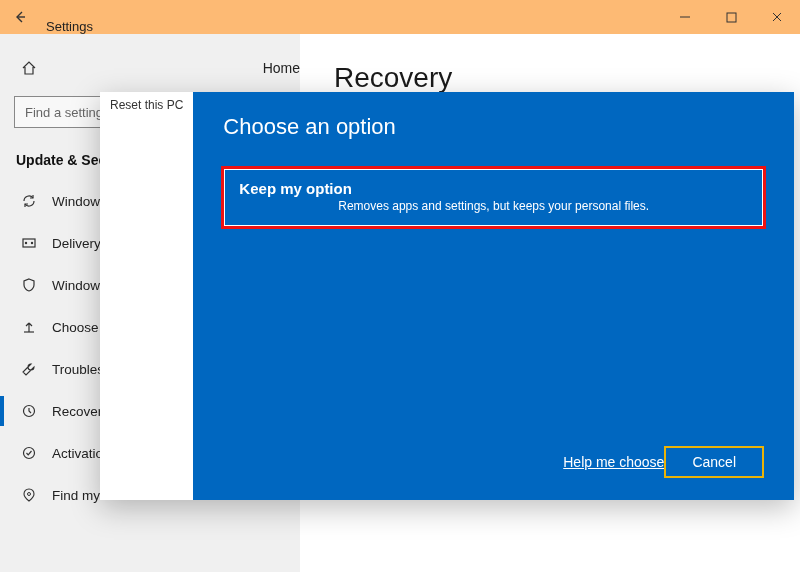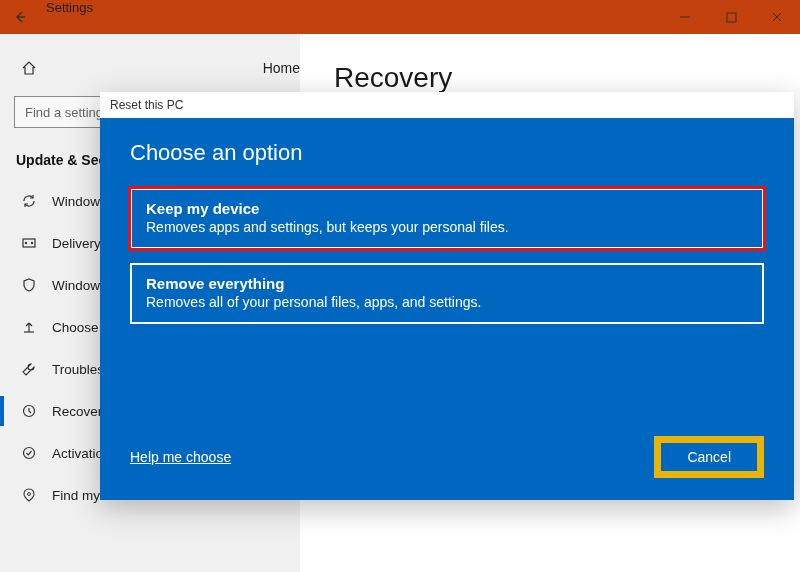--- a/index.html
+++ b/index.html
@@ -1,22 +1,22 @@
 <!DOCTYPE html>
 <html><head>
   <meta charset="utf-8">
   <style>
     * { margin: 0; padding: 0; box-sizing: border-box; font-family: "Segoe UI", Arial, sans-serif; }
     html, body { width: 800px; height: 572px; overflow: hidden; background: #fff; }
 
     .titlebar {
       height: 34px;
       display: flex;
-      align-items: flex-start;
-      background: #c2410c;
+      align-items: flex-end;
+      background: #fdba74;
       position: relative;
     }
     .titlebar .back {
       width: 40px; height: 34px; display: flex; align-items: center; justify-content: center;
       color: #444;
     }
     .titlebar .title {
       font-size: 13px; color: #222; margin-left: 6px;
     }
     .winbtns {
@@ -68,50 +68,50 @@
       font-size: 28px; font-weight: 400; color: #1a1a1a;
     }
 
     
     .dialog {
       position: absolute;
       left: 100px; top: 92px;
       width: 694px; height: 408px;
       box-shadow: 0 8px 28px rgba(0,0,0,0.25);
       background: #fff;
-      display: flex; flex-direction: column;
+      display: flex; flex-direction: row;
     }
     .dialog-header {
       height: 26px; display: flex; align-items: center;
       padding: 0 10px; font-size: 12px; color: #333; background: #fff;
     }
     .dialog-body {
       flex: 1; background: #0067c0; color: #fff;
       padding: 22px 30px 22px 30px;
       display: flex; flex-direction: column;
       position: relative;
     }
     .dialog-body h2 {
-      font-weight: 400; font-size: 22px; margin-bottom: 22px;
+      font-weight: 400; font-size: 22px; margin-bottom: 28px;
     }
     .option {
       border: 2px solid #fff; padding: 10px 14px 12px 14px;
       margin-bottom: 14px;
     }
     .option.highlight {
       outline: 3px solid #e11; outline-offset: -1px;
     }
     .option .opt-title { font-weight: 700; font-size: 15px; margin-bottom: 2px; }
-    .option .opt-desc { font-size: 14px; font-weight: 400; }
+    .option .opt-desc { font-size: 12px; font-weight: 400; text-align: center; }
     .dialog-footer {
-      margin-top: auto; display: flex; align-items: center; justify-content: space-between;
+      margin-top: auto; display: flex; align-items: center; justify-content: flex-end;
     }
     .help-link { font-size: 14px; text-decoration: underline; }
     .cancel-btn {
-      border: 7px solid #eab308; color: #fff; background: transparent;
+      border: 2px solid #eab308; color: #fff; background: transparent;
       padding: 6px 26px; font-size: 14px;
     }
 
     svg { display: block; }
   </style>
 </head>
 <body>
 
 <div class="titlebar">
   <div class="back">
@@ -238,27 +238,23 @@
 </div>
 
 <div class="dialog">
   <div class="dialog-header">
     <span>Reset this PC</span>
   </div>
   <div class="dialog-body">
     <h2>Choose an option</h2>
 
     <div class="option highlight">
-      <div class="opt-title">Keep my device</div>
+      <div class="opt-title">Keep my option</div>
       <div class="opt-desc">Removes apps and settings, but keeps your personal files.</div>
     </div>
 
-    <div class="option">
-      <div class="opt-title">Remove everything</div>
-      <div class="opt-desc">Removes all of your personal files, apps, and settings.</div>
-    </div>
 
     <div class="dialog-footer">
       <span class="help-link">Help me choose</span>
       <button class="cancel-btn">Cancel</button>
     </div>
   </div>
 </div>
 
 </body></html>

